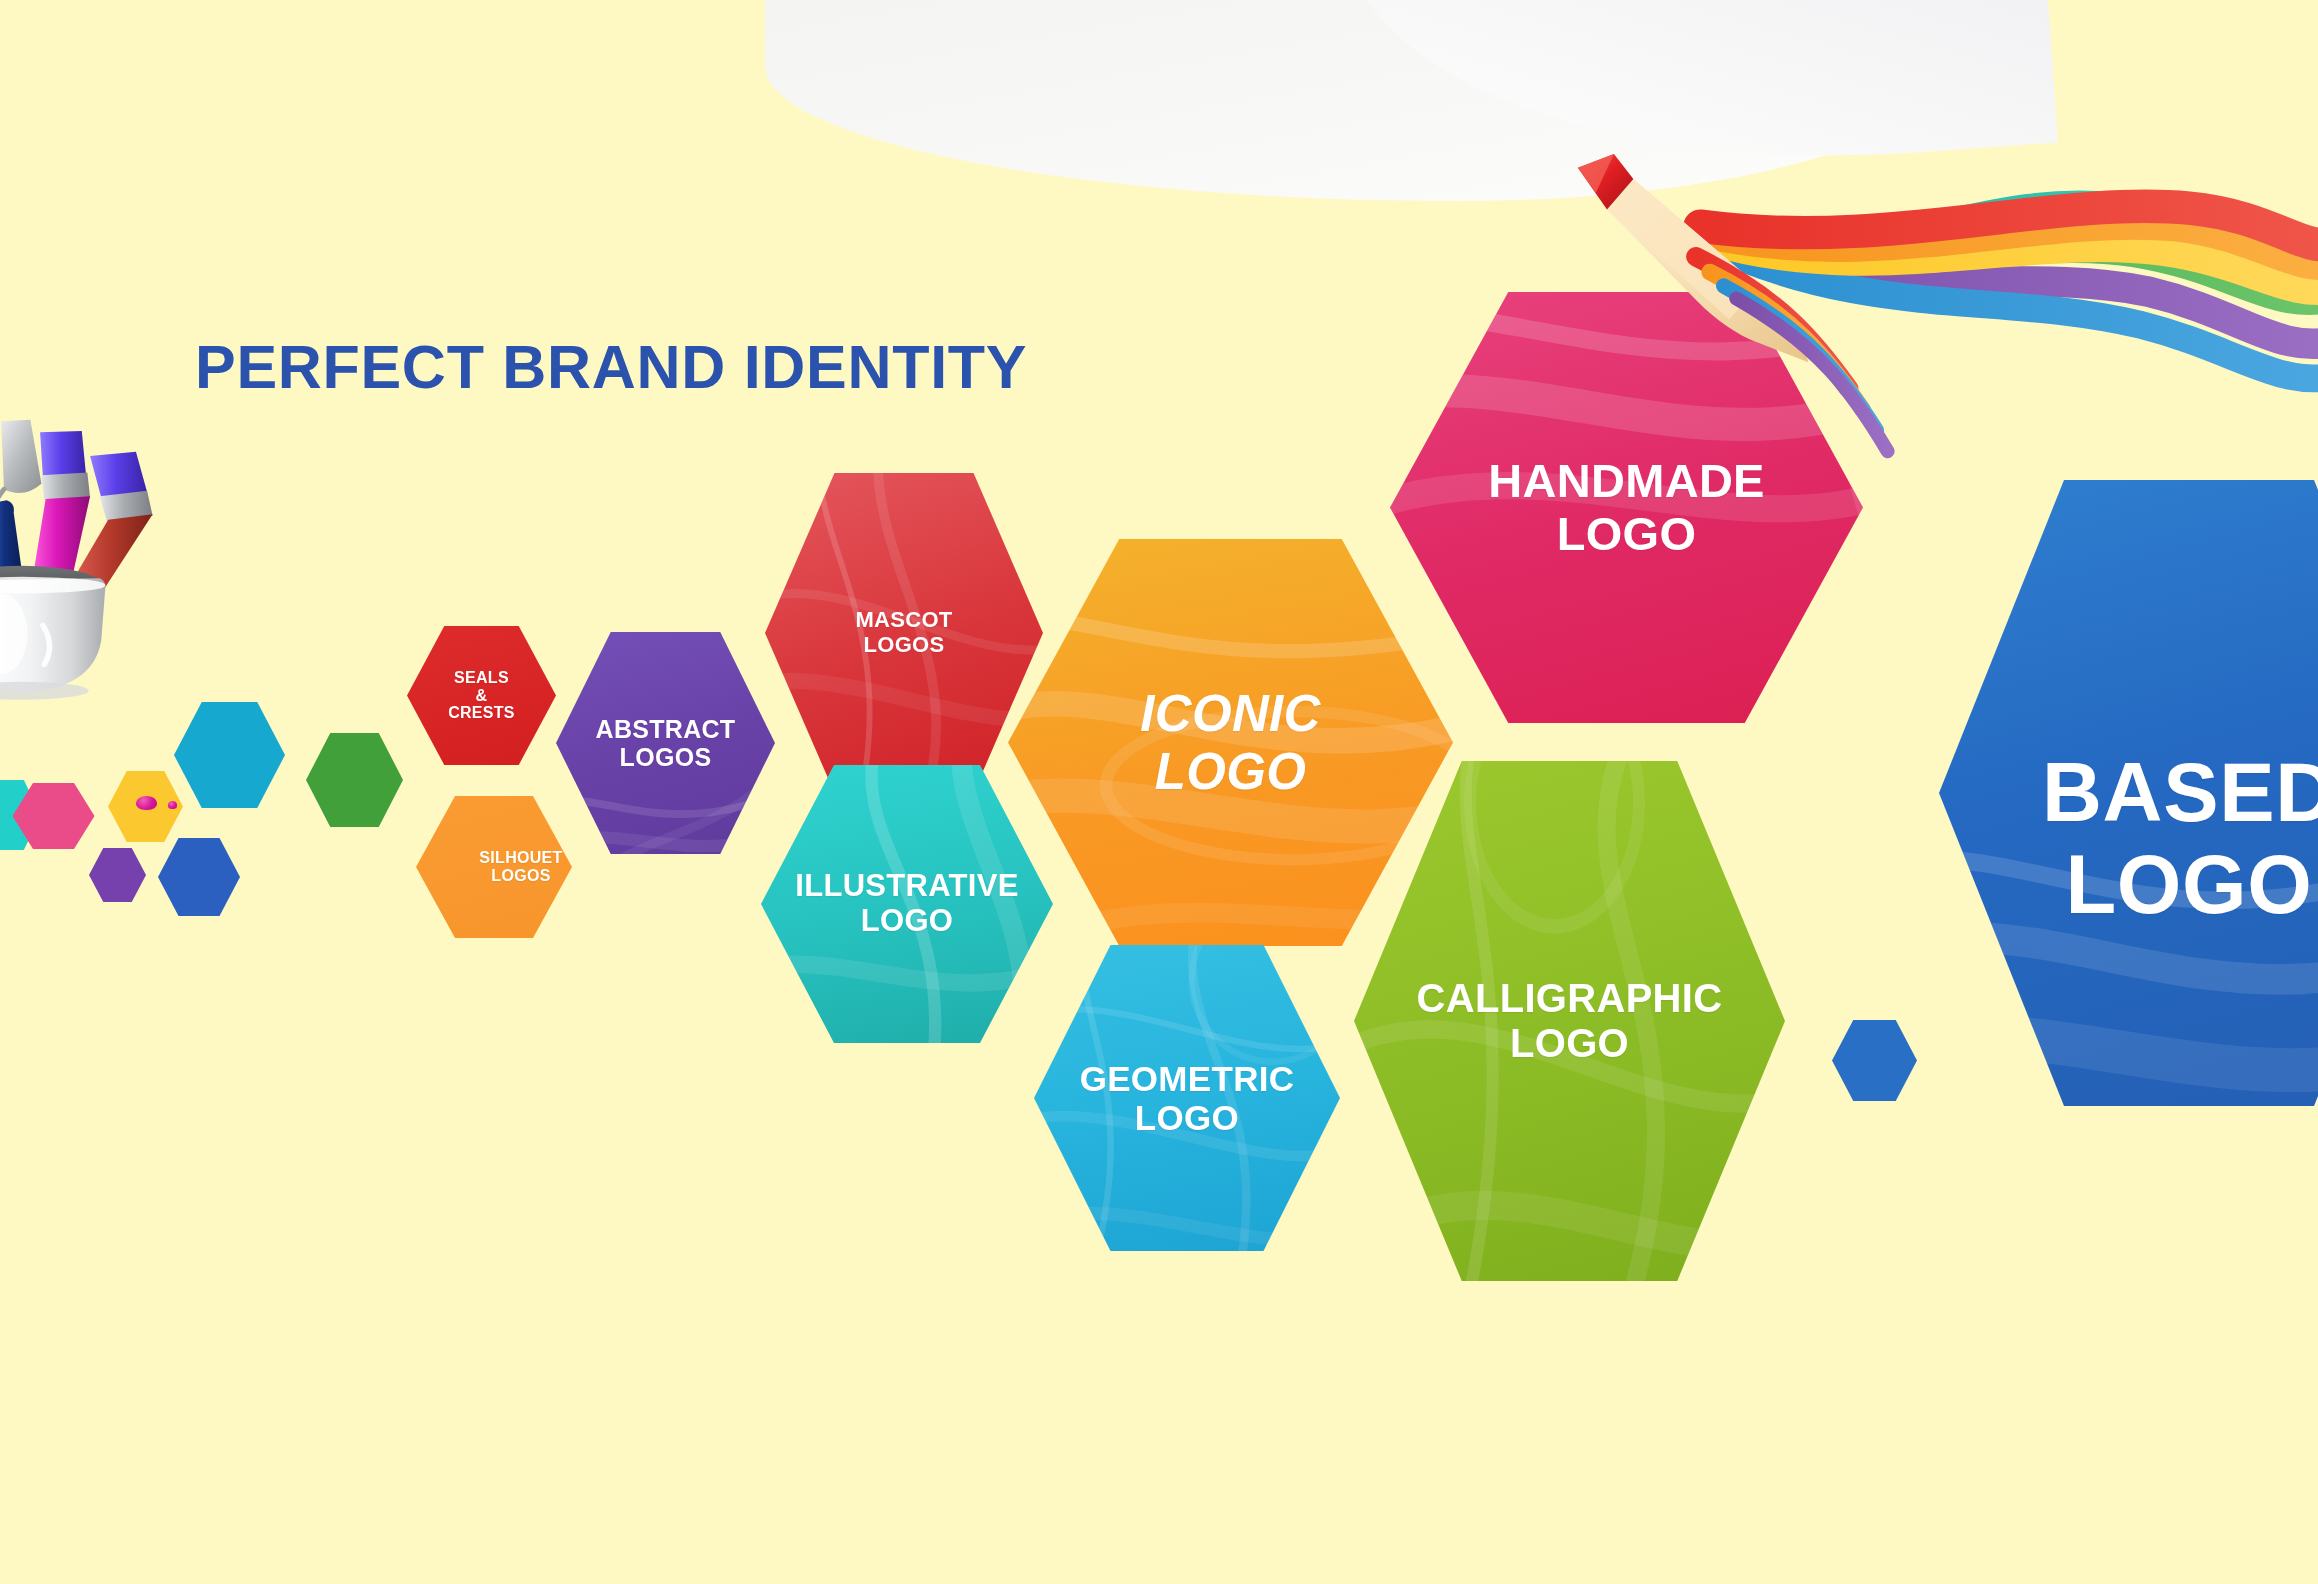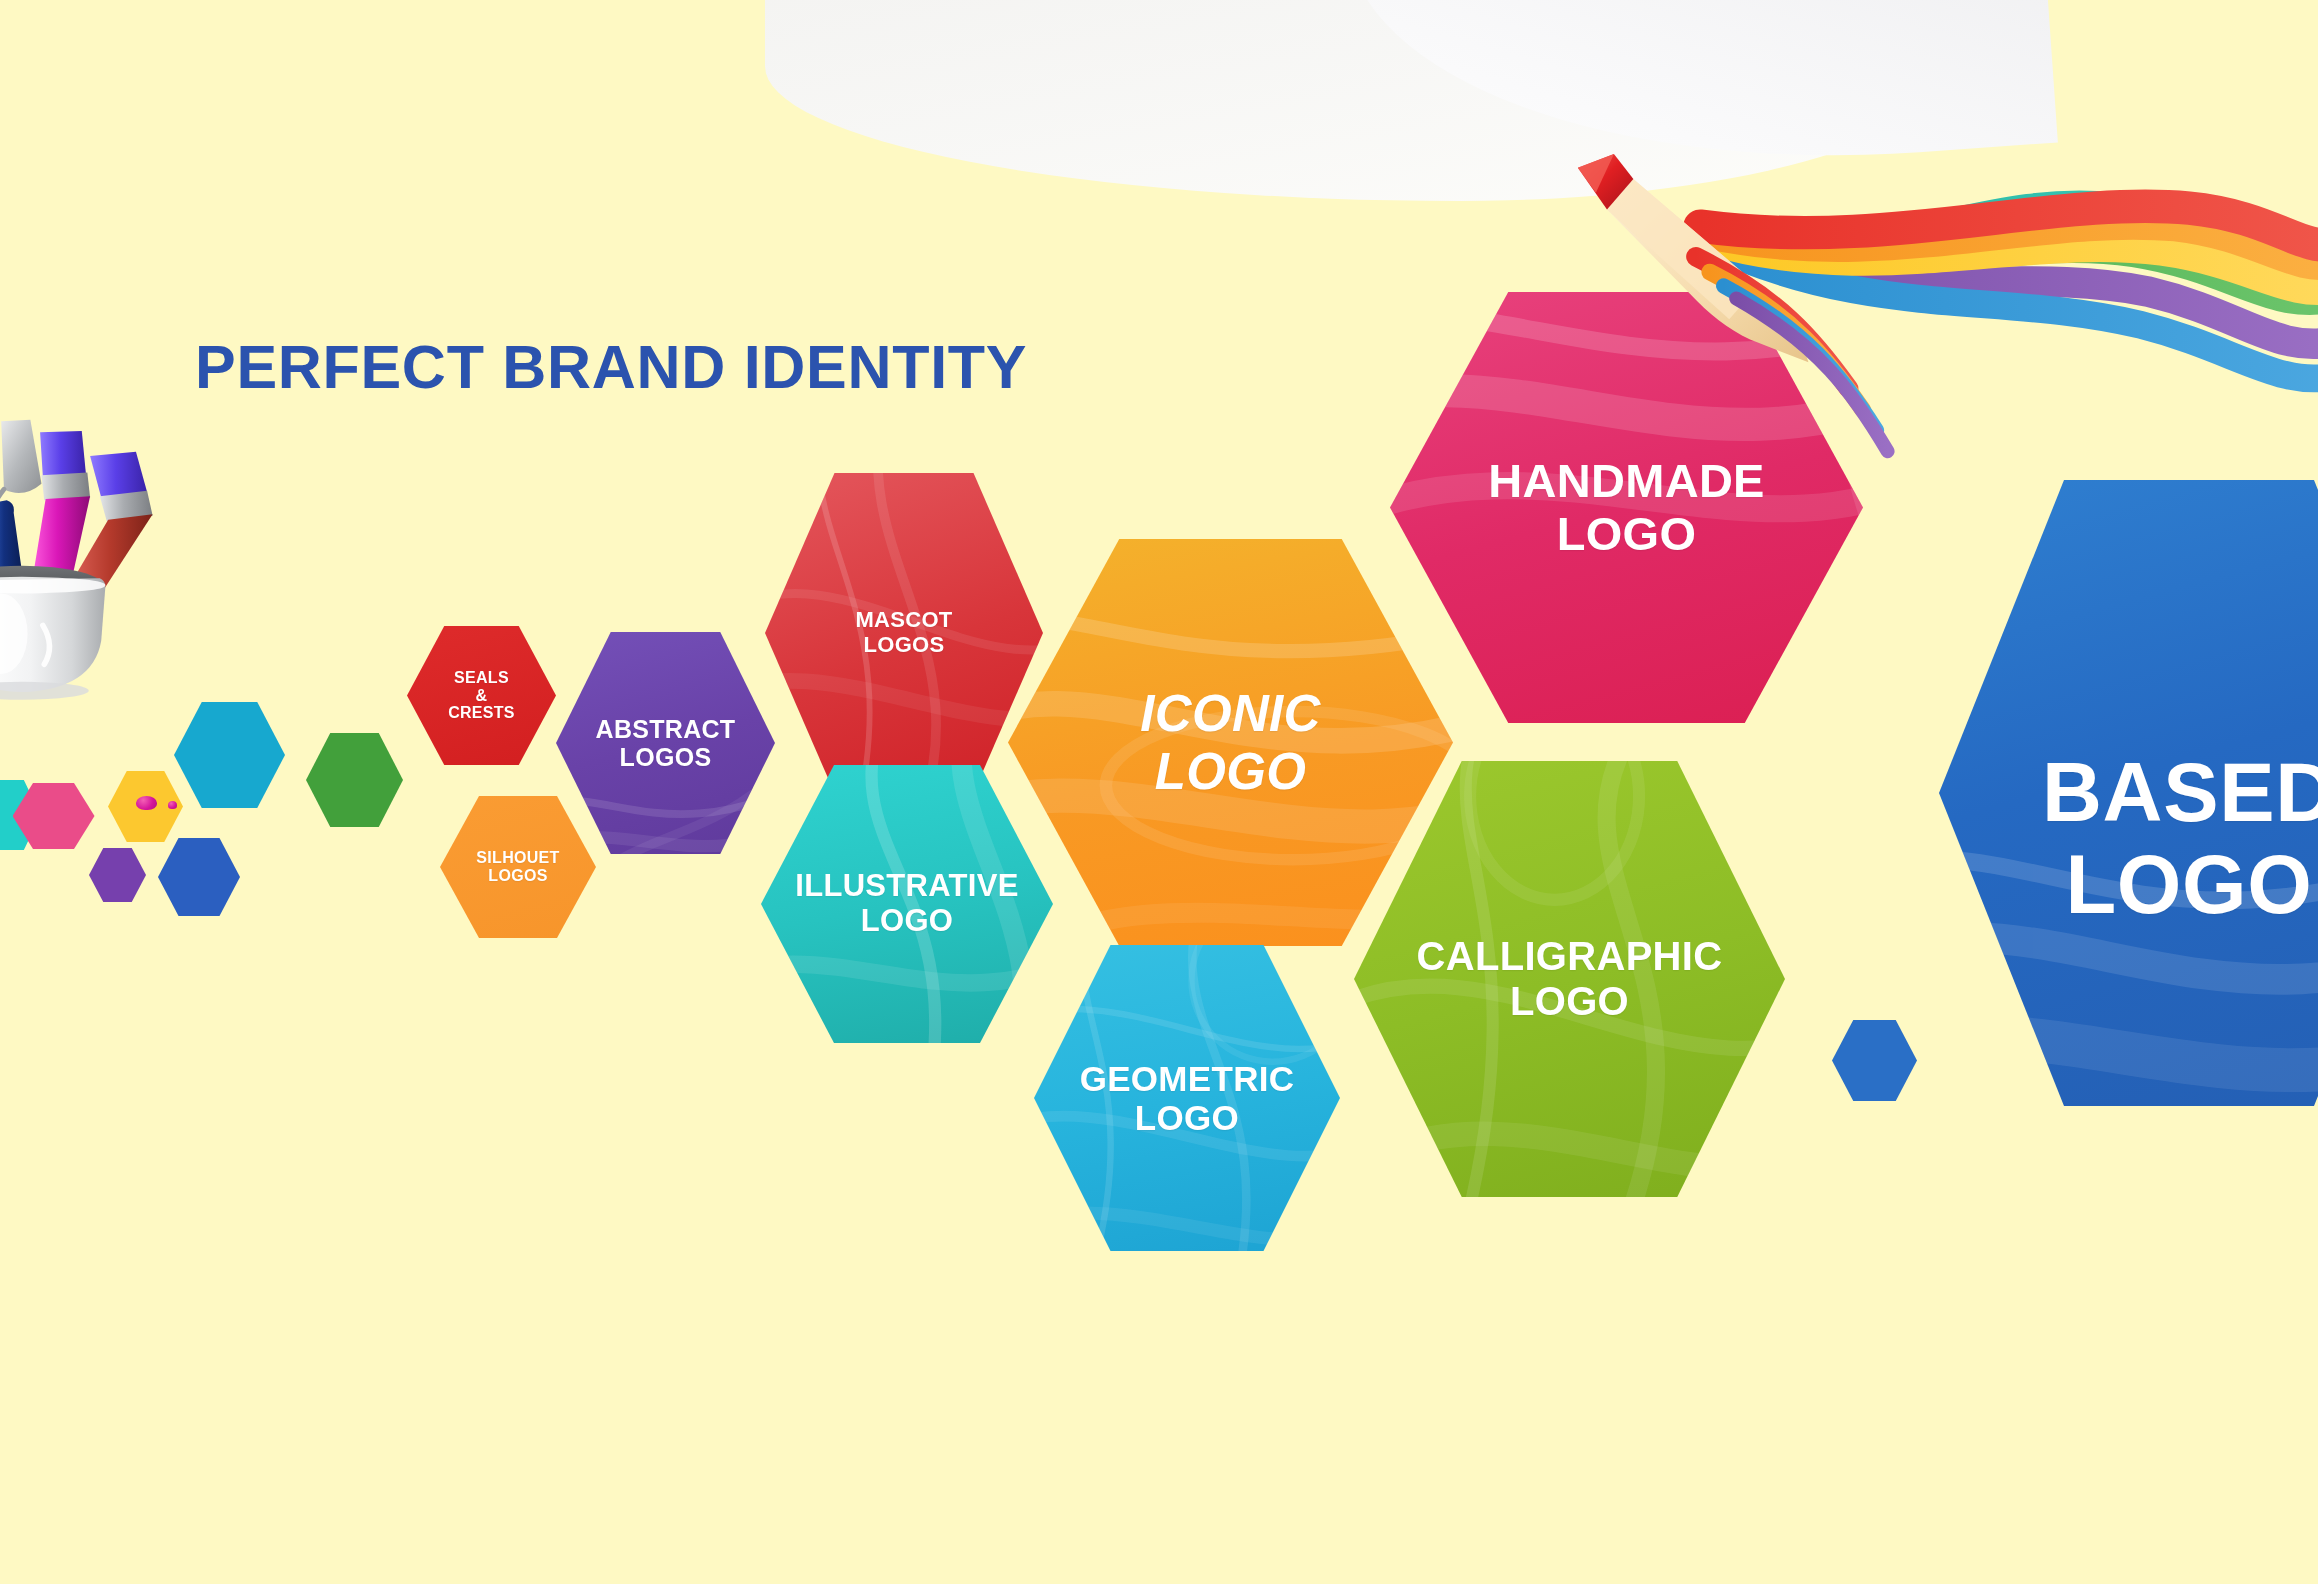--- a/index.html
+++ b/index.html
@@ -46,32 +46,32 @@
     font-size:47px;}
   #hex-font{left:1939px;top:480px;width:500px;height:626px;
     background:linear-gradient(165deg,#2f7fd0 0%,#2569c2 45%,#245fb4 100%);
     font-size:83px;letter-spacing:0.7px;}
   #hex-illustrative{left:761px;top:765px;width:292px;height:278px;
     background:linear-gradient(170deg,#2fd3d0 0%,#27c3c0 50%,#1fada9 100%);
     font-size:31px;}
   #hex-geometric{left:1034px;top:945px;width:306px;height:306px;
     background:linear-gradient(170deg,#35c0e2 0%,#27b4dd 50%,#1da3d3 100%);
     font-size:35px;}
-  #hex-calligraphic{left:1354px;top:761px;width:431px;height:436px;
+  #hex-calligraphic{left:1354px;top:761px;width:431px;height:520px;
     background:linear-gradient(165deg,#9cc82d 0%,#8dbd26 50%,#7fae1d 100%);
     font-size:40px;}
   #hex-abstract{left:556px;top:632px;width:219px;height:222px;
     background:linear-gradient(165deg,#7450b8 0%,#6942a8 50%,#5f3a9c 100%);
     font-size:25px;}
   #hex-seals{left:407px;top:626px;width:149px;height:139px;
     background:linear-gradient(165deg,#de2b2b 0%,#d31f20 100%);
     font-size:16px;}
-  #hex-silhouet{left:440px;top:796px;width:156px;height:142px;
+  #hex-silhouet{left:416px;top:796px;width:156px;height:142px;
     background:linear-gradient(165deg,#fa9c33 0%,#f7952b 100%);
-    font-size:16px;}
+    font-size:16px;justify-content:flex-end;}
 
   
   .dhex{position:absolute;clip-path:polygon(25% 0%,75% 0%,100% 50%,75% 100%,25% 100%,0% 50%);}
   #d-teal-big{left:174px;top:702px;width:111px;height:106px;background:#17a8cf;}
   #d-green{left:306px;top:733px;width:97px;height:94px;background:#42a03b;}
   #d-yellow{left:108px;top:771px;width:75px;height:71px;background:#fcc82f;}
   #d-blue-sm{left:158px;top:838px;width:82px;height:78px;background:#2b5fc0;}
   #d-purple-sm{left:89px;top:848px;width:57px;height:54px;background:#7640ad;}
   #d-pink-sm{left:12.5px;top:783px;width:82px;height:66px;background:#ea4c89;}
   #d-teal-edge{left:-26.4px;top:780px;width:67px;height:70px;background:#22cfc9;}

